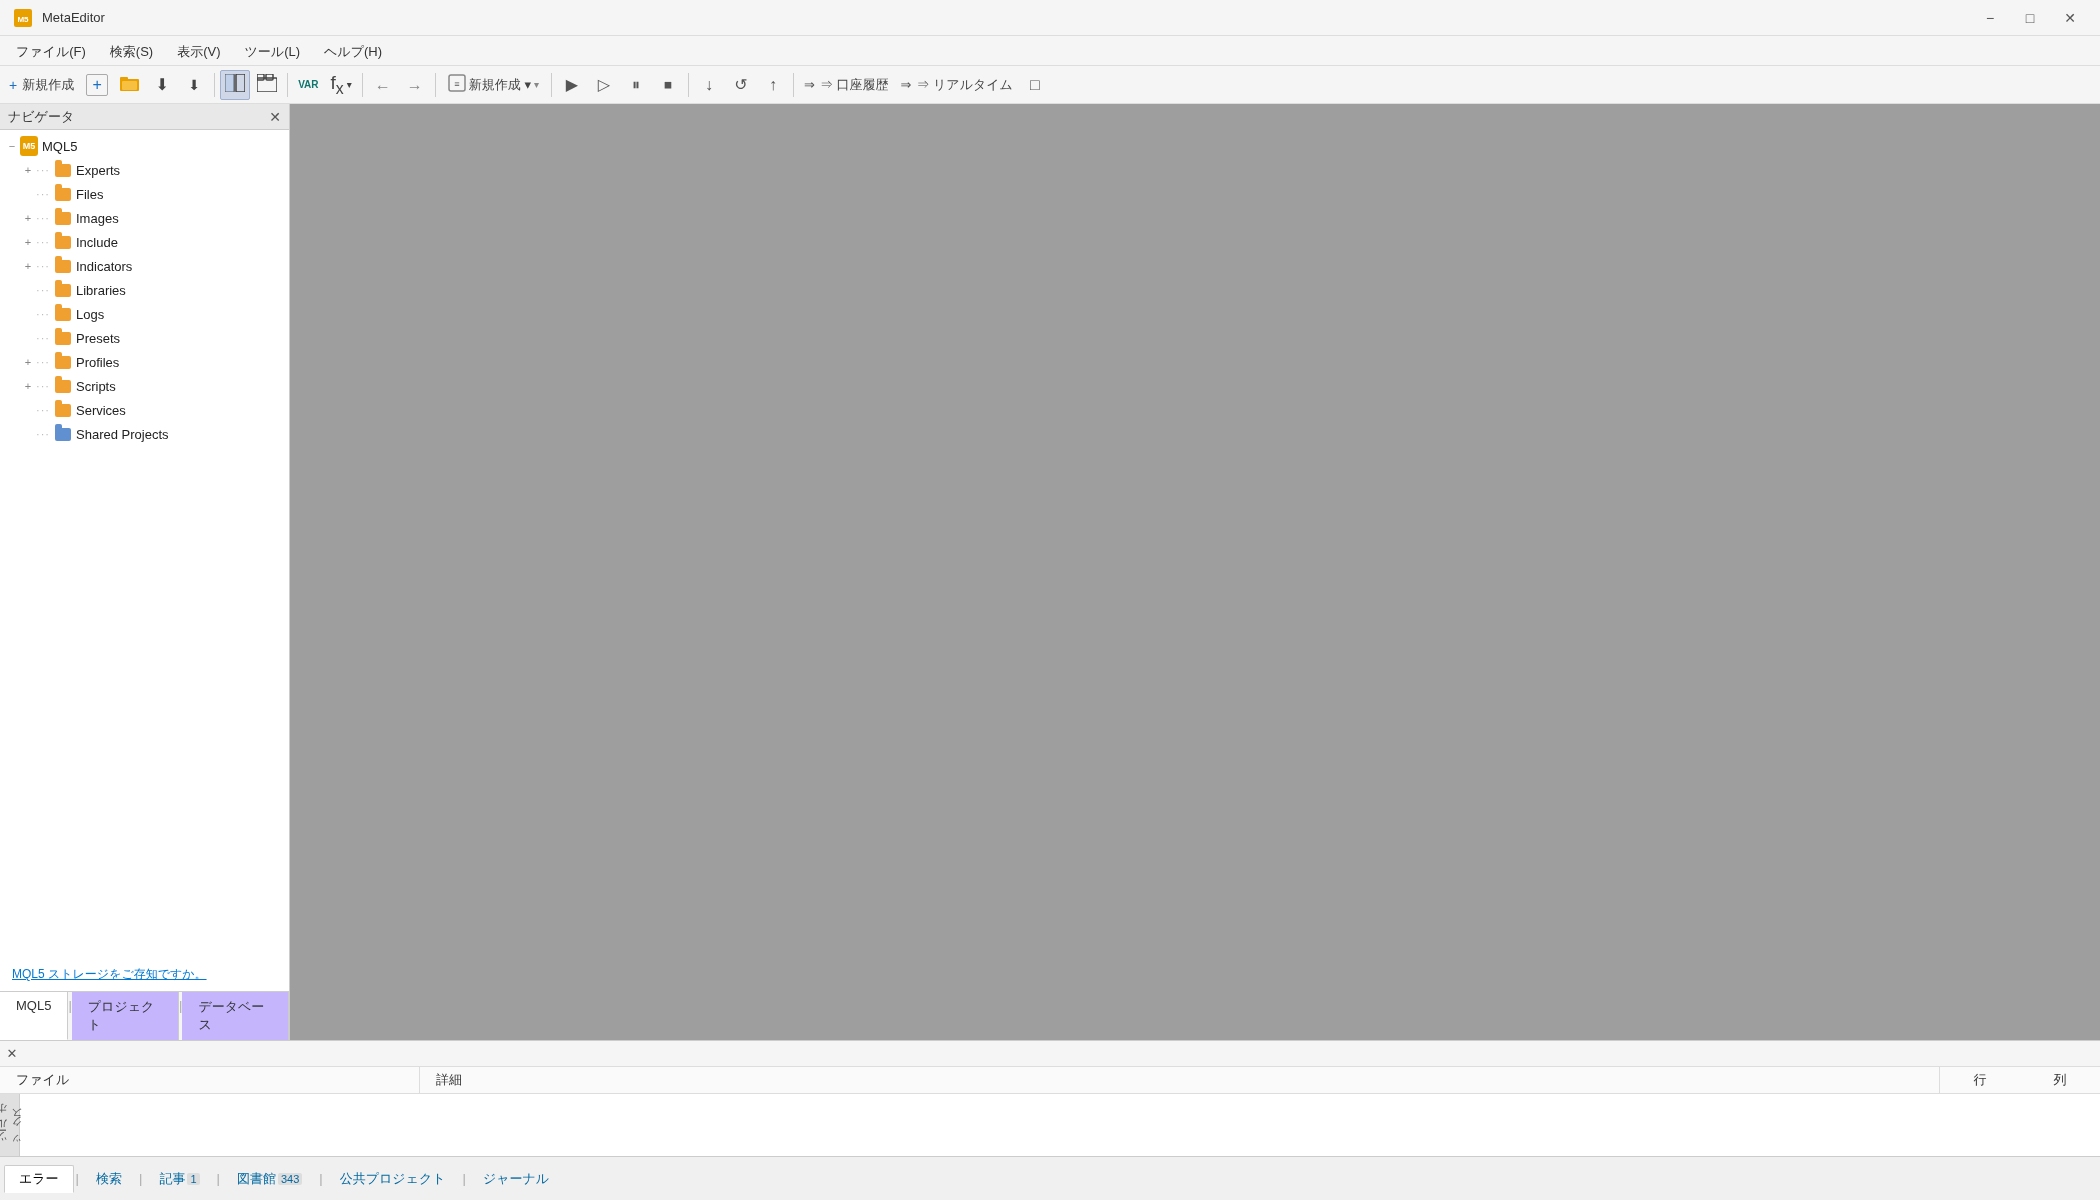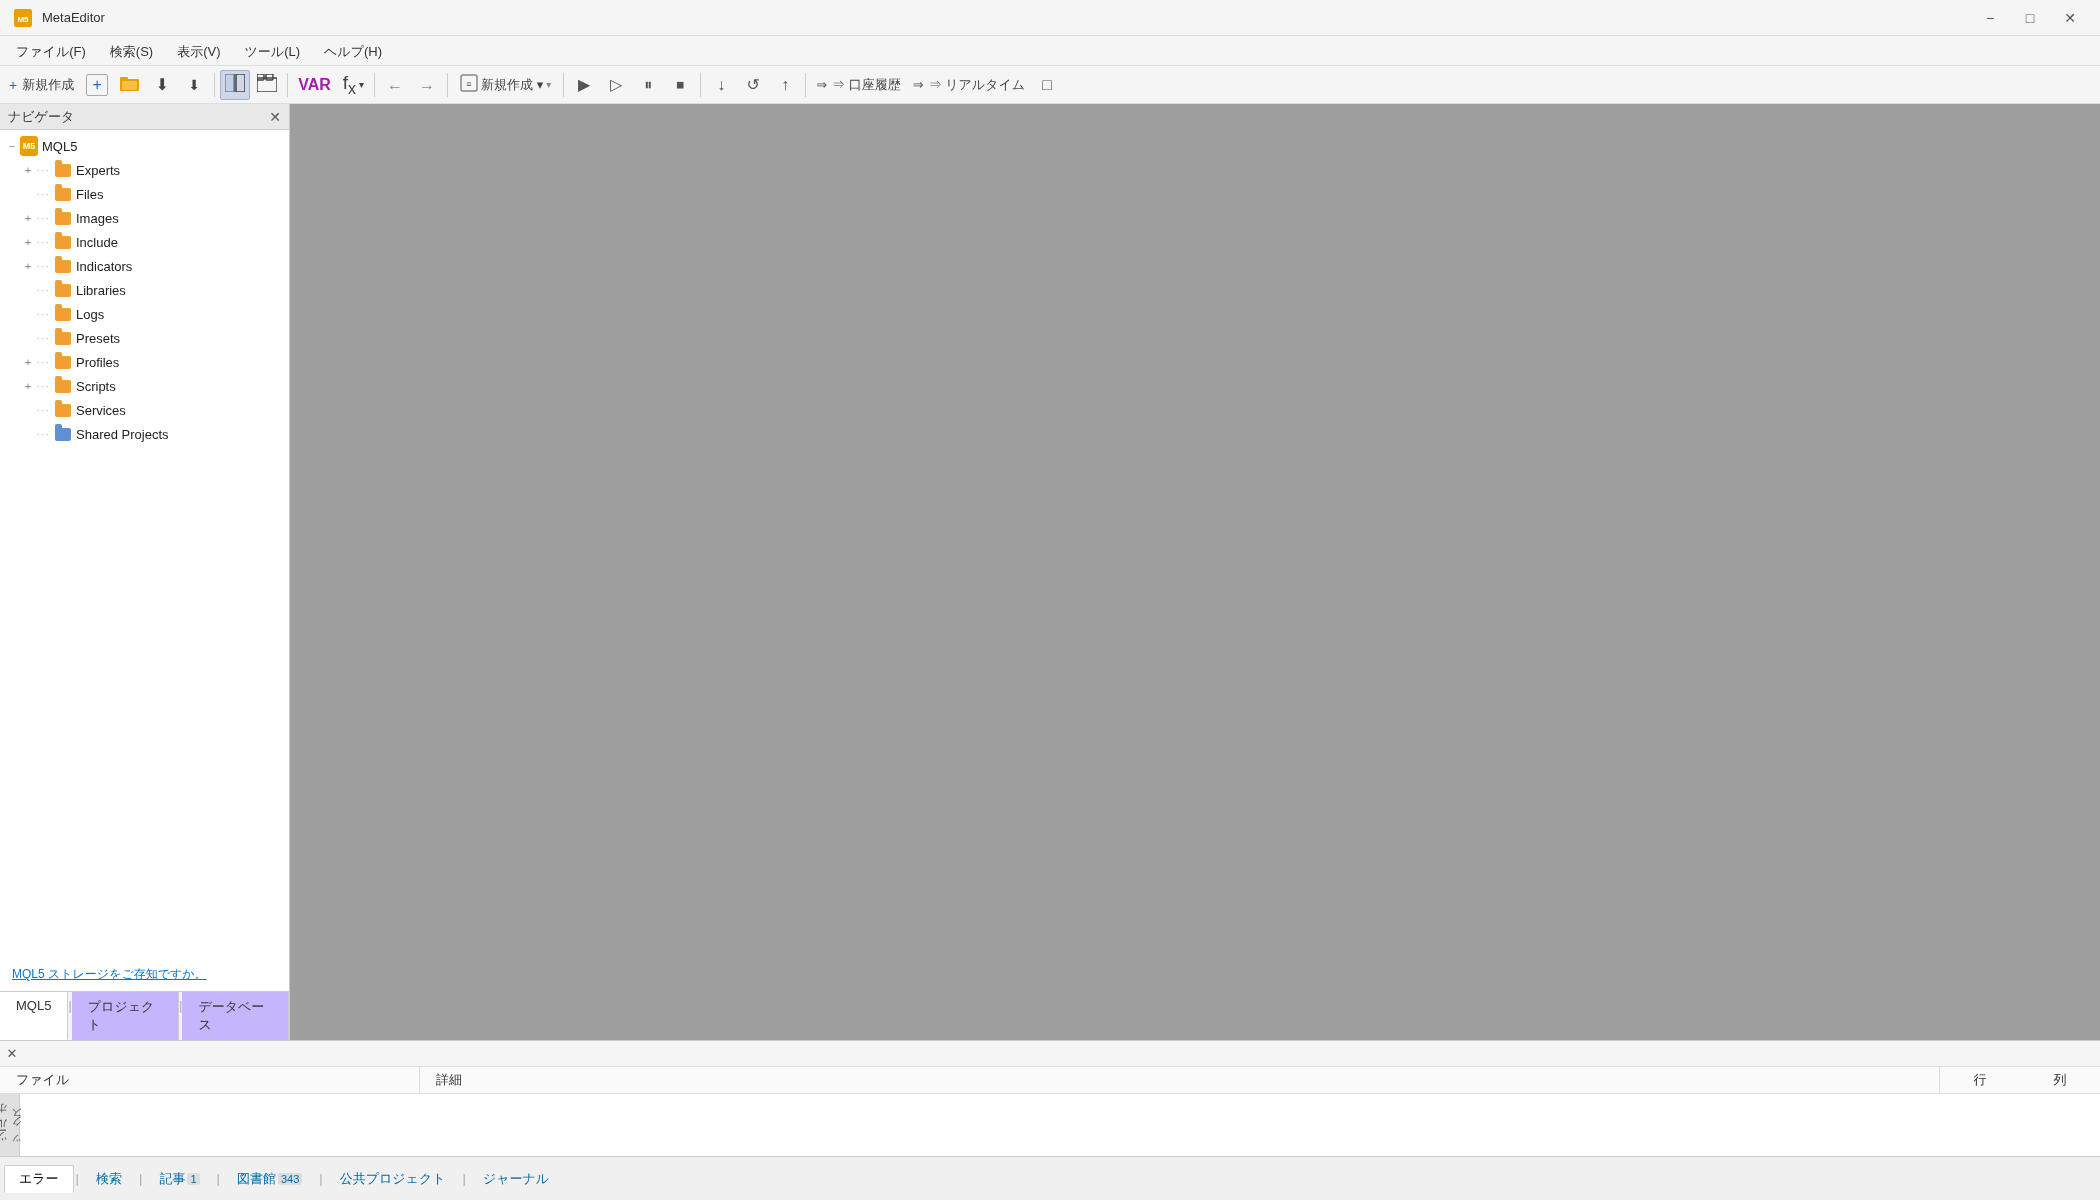--- a/index.html
+++ b/index.html
@@ -430,21 +430,21 @@
         <rect x="0" y="4" width="20" height="14" rx="1" fill="none" stroke="#444" stroke-width="1.5"></rect>
         <rect x="0" y="0" width="7" height="6" rx="1" fill="none" stroke="#444" stroke-width="1.5"></rect>
         <rect x="9" y="0" width="7" height="6" rx="1" fill="none" stroke="#444" stroke-width="1.5"></rect>
       </svg>
     </span>
   </button>
 
   <div class="tb-sep"></div>
 
   <button class="tb-btn">
-    <span style="font-size:16px;font-weight:bold;color:#a21caf;">VAR</span>
+    <span style="font-size:10px;font-weight:bold;color:#0f766e;">VAR</span>
   </button>
   <button class="tb-btn">
     <span style="font-size:19px;">f<sub>x</sub></span>
     <span style="font-size:10px;">▾</span>
   </button>
 
   <div class="tb-sep"></div>
 
   <button class="tb-btn">
     <span style="font-size:16px;color:#888;">←</span>

